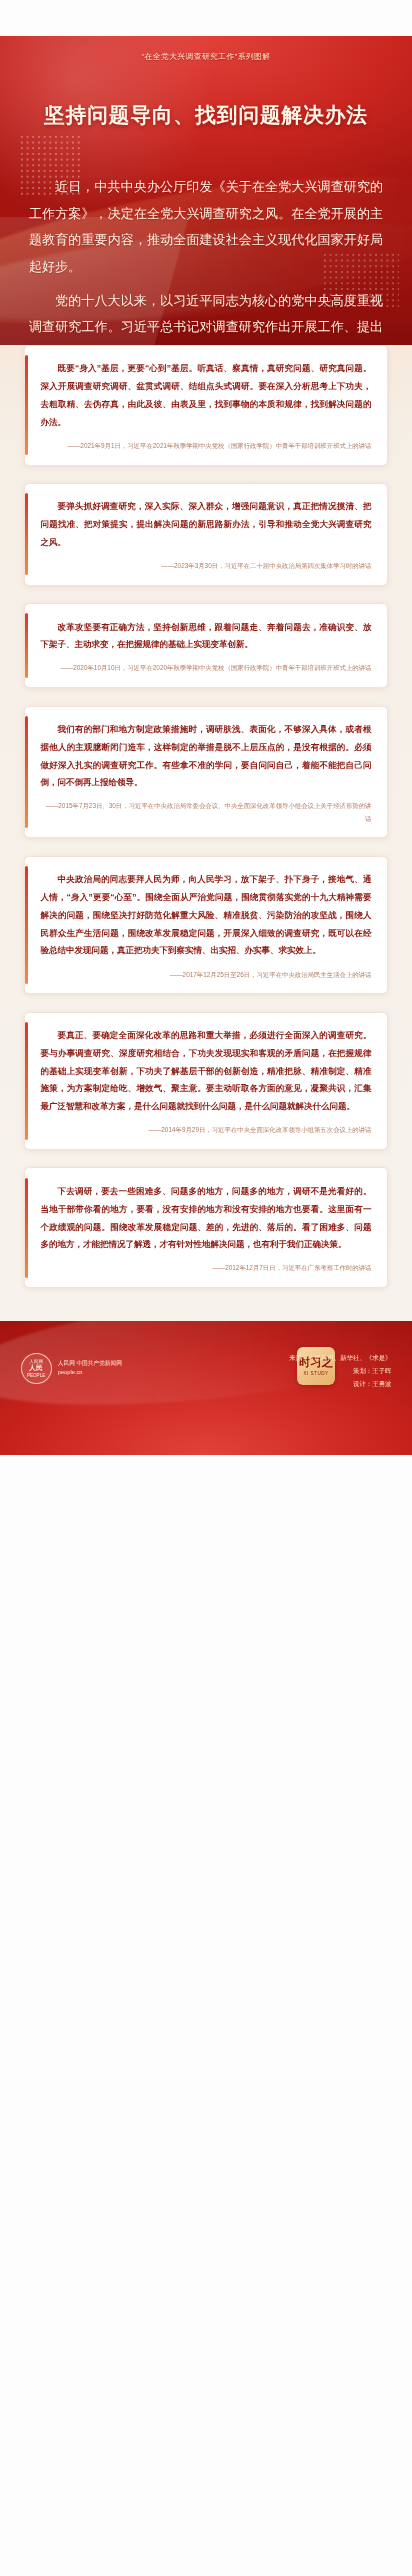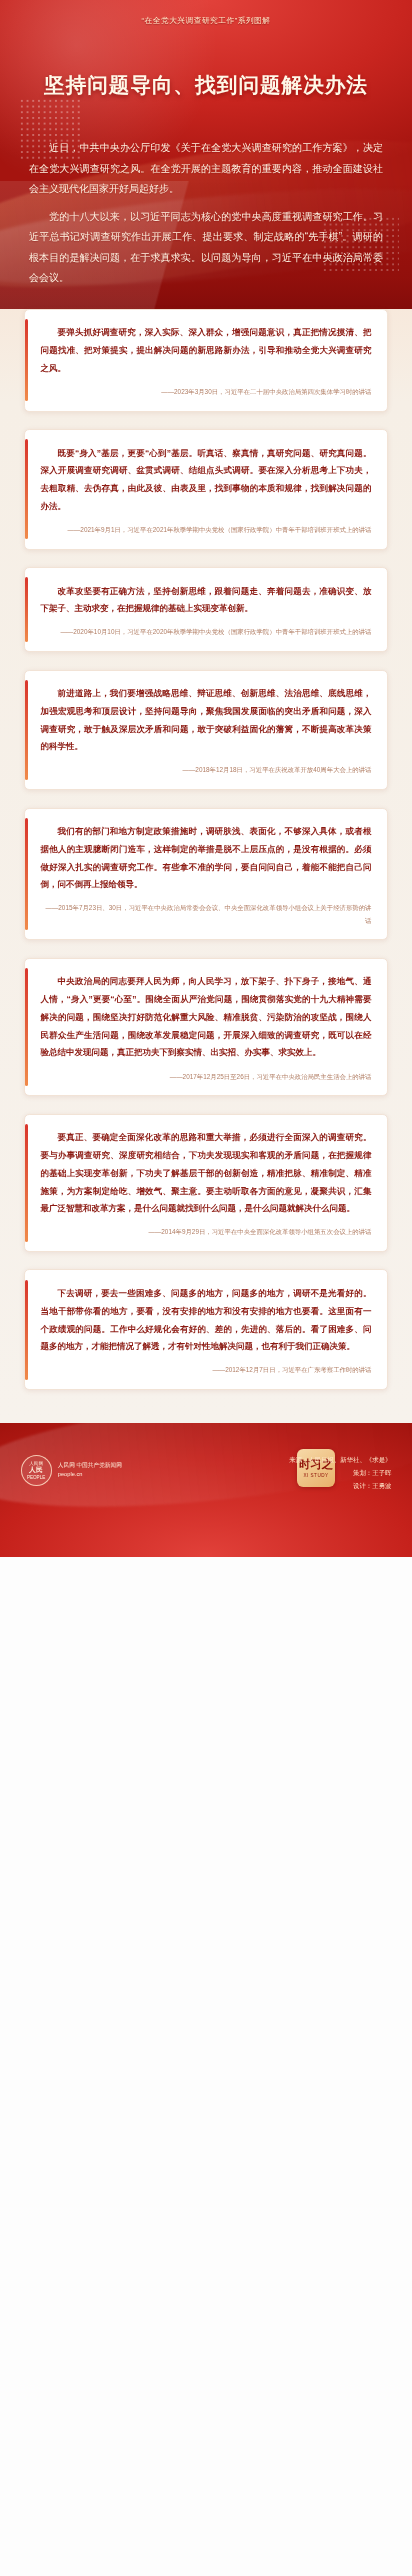--- a/index.html
+++ b/index.html
@@ -16,20 +16,21 @@
   }
 
   
   .banner {
     position: relative;
     width: 412px;
     height: 309px;
     background:
       radial-gradient(ellipse 361px 185px at 50% 0%, #e2413a 0%, #c8251f 55%, #a5140f 100%);
     overflow: hidden;
+    margin-top: 36px;
   }
   .banner::before {
     content: "";
     position: absolute;
     left: -31px; top: -62px;
     width: 268px; height: 268px;
     background: radial-gradient(circle at 40% 40%, rgba(255,255,255,0.16), rgba(255,255,255,0) 62%);
     border-radius: 50%;
   }
   .banner-swoosh {
@@ -65,21 +66,21 @@
     transform: translateX(-50%);
     color: #ffe9c9;
     font-size: 7.7px;
     letter-spacing: 0.5px;
     white-space: nowrap;
     text-shadow: 0 0.5px 1px rgba(90,0,0,.45);
   }
 
   .headline {
     position: absolute;
-    top: 70px;
+    top: 64px;
     left: 0; right: 0;
     text-align: center;
     color: #fff8e8;
     font-weight: bold;
     font-size: 20.6px;
     line-height: 1.5;
     letter-spacing: 1px;
     text-shadow: 0 1.5px 4.1px rgba(110,6,4,.55);
   }
   .headline .l2 { display: block; }
@@ -98,21 +99,21 @@
     opacity: .28;
   }
 
   
   .lead {
     position: absolute;
     left: 29px;
     right: 29px;
     top: 138px;
     color: #fff3e2;
-    font-size: 10px;
+    font-size: 13px;
     line-height: 2.05;
     text-align: justify;
     text-shadow: 0 0.5px 1px rgba(120,10,8,.35);
   }
   .lead p { text-indent: 2em; margin-bottom: 7.2px; }
 
   
   .body-wrap {
     position: relative;
     width: 412px;
@@ -245,56 +246,52 @@
   <div class="lead">
     <p>近日，中共中央办公厅印发《关于在全党大兴调查研究的工作方案》，决定在全党大兴调查研究之风。在全党开展的主题教育的重要内容，推动全面建设社会主义现代化国家开好局起好步。</p>
     <p>党的十八大以来，以习近平同志为核心的党中央高度重视调查研究工作。习近平总书记对调查研究作出开展工作、提出要求、制定战略的“先手棋”。调研的根本目的是解决问题，在于求真求实。以问题为导向，习近平在中央政治局常委会会议。</p>
   </div>
 </div>
 
 <div class="body-wrap">
   <div class="body-inner">
 
     <div class="qcard">
+      <div class="qtext">既要“身入”基层，更要“心到”基层。听真话、察真情，真研究问题、研究真问题。深入开展调查研究调研、盆贯式调研、结组点头式调研。要在深入分析思考上下功夫，去粗取精、去伪存真，由此及彼、由表及里，找到事物的本质和规律，找到解决问题的办法。</div>
+      <div class="qsrc">——2021年9月1日，习近平在2021年秋季学期中央党校（国家行政学院）中青年干部培训班开班式上的讲话</div>
+    </div>
+
+    <div class="qcard">
       <div class="qtext">要弹头抓好调查研究，深入实际、深入群众，增强问题意识，真正把情况摸清、把问题找准、把对策提实，提出解决问题的新思路新办法，引导和推动全党大兴调查研究之风。</div>
       <div class="qsrc">——2023年3月30日，习近平在二十届中央政治局第四次集体学习时的讲话</div>
     </div>
 
     <div class="qcard">
-      <div class="qtext">既要“身入”基层，更要“心到”基层。听真话、察真情，真研究问题、研究真问题。深入开展调查研究调研、盆贯式调研、结组点头式调研。要在深入分析思考上下功夫，去粗取精、去伪存真，由此及彼、由表及里，找到事物的本质和规律，找到解决问题的办法。</div>
-      <div class="qsrc">——2021年9月1日，习近平在2021年秋季学期中央党校（国家行政学院）中青年干部培训班开班式上的讲话</div>
-    </div>
-
-    <div class="qcard">
       <div class="qtext">改革攻坚要有正确方法，坚持创新思维，跟着问题走、奔着问题去，准确识变、放下架子、主动求变，在把握规律的基础上实现变革创新。</div>
       <div class="qsrc">——2020年10月10日，习近平在2020年秋季学期中央党校（国家行政学院）中青年干部培训班开班式上的讲话</div>
     </div>
 
-    <div class="qcard">
-      <div class="qtext">前进道路上，我们要增强战略思维、辩证思维、创新思维、法治思维、底线思维，加强宏观思考和顶层设计，坚持问题导向，聚焦我国发展面临的突出矛盾和问题，深入调查研究，敢于触及深层次矛盾和问题，敢于突破利益固化的藩篱，不断提高改革决策的科学性。</div>
-      <div class="qsrc">——2018年12月18日，习近平在庆祝改革开放40周年大会上的讲话</div>
-    </div>
 
     <div class="qcard">
       <div class="qtext">我们有的部门和地方制定政策措施时，调研肤浅、表面化，不够深入具体，或者根据他人的主观臆断闭门造车，这样制定的举措是脱不上层压点的，是没有根据的。必须做好深入扎实的调查研究工作。有些拿不准的学问，要自问问自己，着能不能把自己问倒，问不倒再上报给领导。</div>
       <div class="qsrc">——2015年7月23日、30日，习近平在中央政治局常委会会议、中央全面深化改革领导小组会议上关于经济形势的讲话</div>
     </div>
 
     <div class="qcard">
       <div class="qtext">中央政治局的同志要拜人民为师，向人民学习，放下架子、扑下身子，接地气、通人情，“身入”更要“心至”。围绕全面从严治党问题，围绕贯彻落实党的十九大精神需要解决的问题，围绕坚决打好防范化解重大风险、精准脱贫、污染防治的攻坚战，围绕人民群众生产生活问题，围绕改革发展稳定问题，开展深入细致的调查研究，既可以在经验总结中发现问题，真正把功夫下到察实情、出实招、办实事、求实效上。</div>
       <div class="qsrc">——2017年12月25日至26日，习近平在中央政治局民主生活会上的讲话</div>
     </div>
 
     <div class="qcard">
       <div class="qtext">要真正、要确定全面深化改革的思路和重大举措，必须进行全面深入的调查研究。要与办事调查研究、深度研究相结合，下功夫发现现实和客观的矛盾问题，在把握规律的基础上实现变革创新，下功夫了解基层干部的创新创造，精准把脉、精准制定、精准施策，为方案制定给吃、增效气、聚主意。要主动听取各方面的意见，凝聚共识，汇集最广泛智慧和改革方案，是什么问题就找到什么问题，是什么问题就解决什么问题。</div>
       <div class="qsrc">——2014年9月29日，习近平在中央全面深化改革领导小组第五次会议上的讲话</div>
     </div>
 
     <div class="qcard">
-      <div class="qtext">下去调研，要去一些困难多、问题多的地方，问题多的地方，调研不是光看好的。当地干部带你看的地方，要看，没有安排的地方和没有安排的地方也要看。这里面有一个政绩观的问题。工作中么好规化会有好的、差的，先进的、落后的。看了困难多、问题多的地方，才能把情况了解透，才有针对性地解决问题，也有利于我们正确决策。</div>
+      <div class="qtext">下去调研，要去一些困难多、问题多的地方，问题多的地方，调研不是光看好的。当地干部带你看的地方，要看，没有安排的地方和没有安排的地方也要看。这里面有一个政绩观的问题。围绕改革发展稳定问题、差的，先进的、落后的。看了困难多、问题多的地方，才能把情况了解透，才有针对性地解决问题，也有利于我们正确决策。</div>
       <div class="qsrc">——2012年12月7日日，习近平在广东考察工作时的讲话</div>
     </div>
 
   </div>
 </div>
 
 <div class="footer">
   <div class="footer-swoosh"></div>
 
   <div class="footer-brand">

